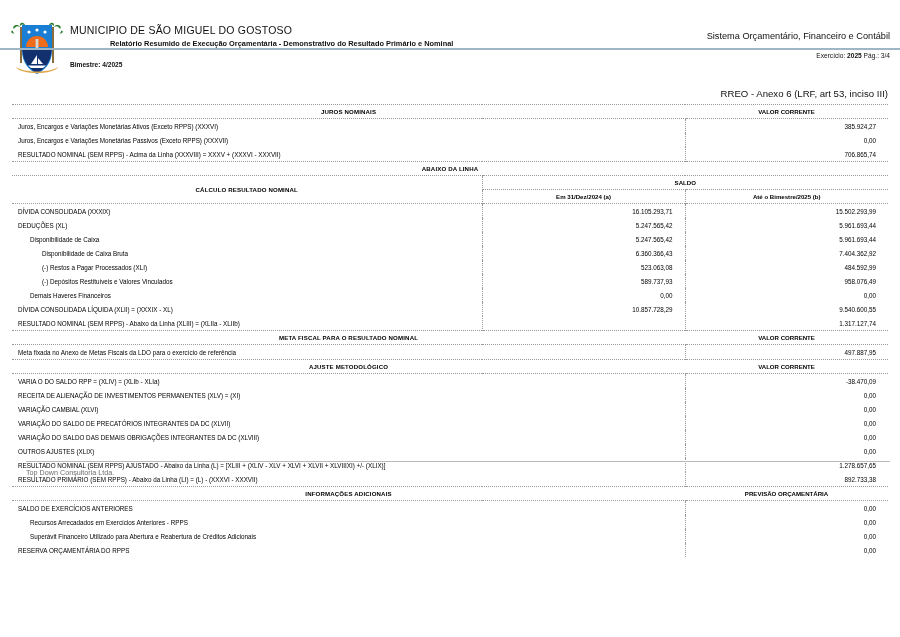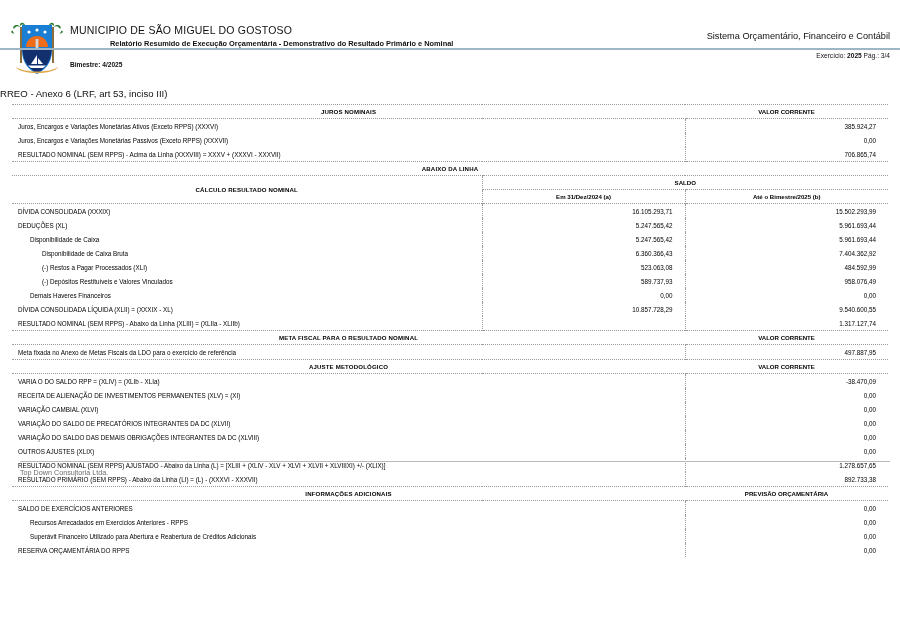--- a/index.html
+++ b/index.html
@@ -87,21 +87,21 @@
     position: absolute;
     left: 0;
     right: 0;
     top: 48px;
     height: 2px;
     background: #9fb6c4;
   }
 
   
   .anexo-line {
-    text-align: left;
+    text-align: right;
     font-size: 9.6px;
     padding: 0 12px 5px 0;
     margin-top: 10px;
     color: #111;
   }
 
   
   .rep-table {
     width: 876px;
     margin: 0 12px;
@@ -141,21 +141,21 @@
     height: 14px;
     white-space: nowrap;
   }
   .ind1 { padding-left: 18px !important; }
   .ind2 { padding-left: 30px !important; }
   .vsep { border-left: 1px dotted #9a9a9a; }
 
   
   .footer {
     position: absolute;
-    left: 20px;
+    left: 26px;
     right: 10px;
     bottom: 12px;
   }
   .footer-rule {
     border-top: 1px solid #b9b9b9;
     margin-bottom: 6px;
   }
   .footer-text {
     font-size: 7.2px;
     color: #6d6d6d;

